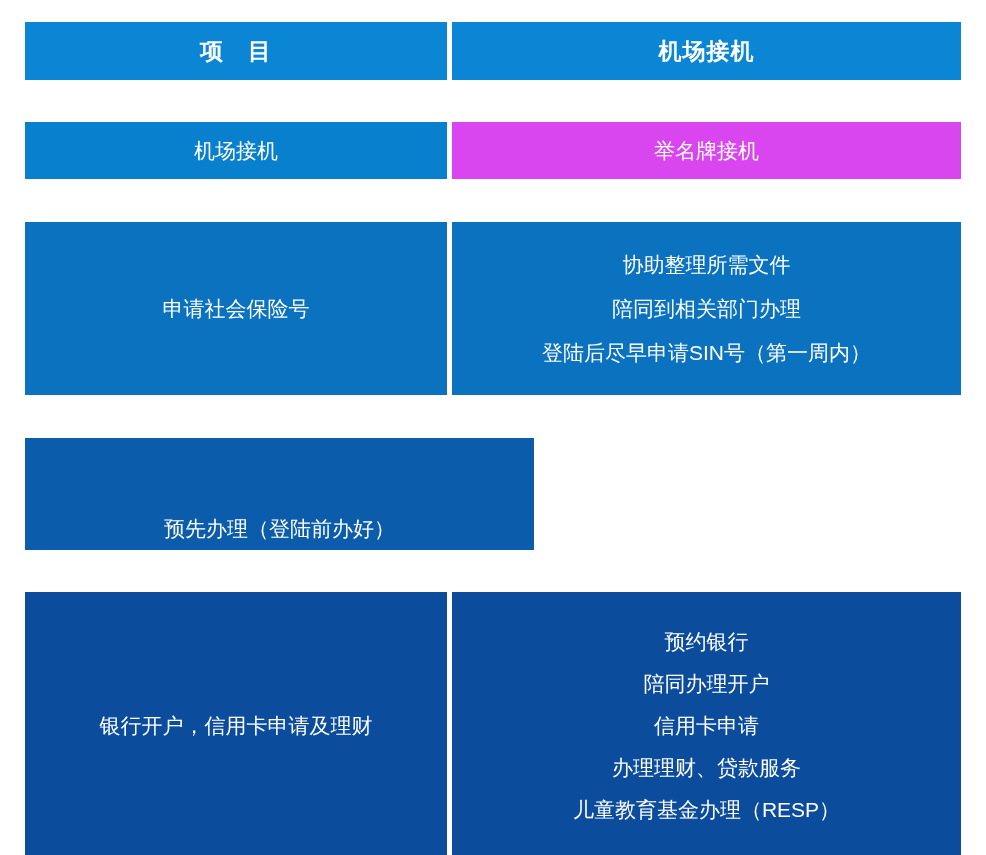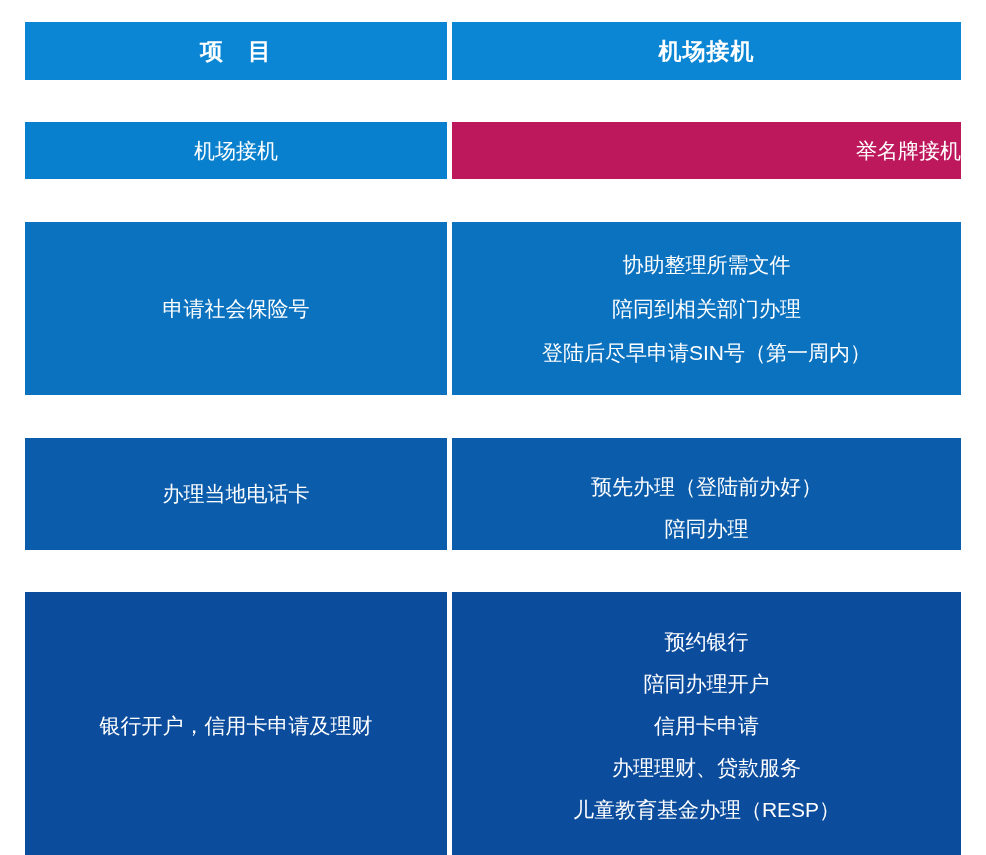--- a/index.html
+++ b/index.html
@@ -91,48 +91,44 @@
     </div>
     <div class="cell cell-right" style="background-color: rgb(10, 134, 212);">
       <span class="line">机场接机</span>
     </div>
   </div>
 
   <div class="row body-row" id="row-1">
     <div class="cell cell-left" style="background-color: rgb(8, 128, 205);">
       <span class="line">机场接机</span>
     </div>
-    <div class="cell cell-right" style="background-color: #be185d; text-align: right;">
+    <div class="cell cell-right" style="background-color: #d946ef;">
       <span class="lines">
         <span class="line">举名牌接机</span>
       </span>
     </div>
   </div>
 
   <div class="row body-row" id="row-2">
     <div class="cell cell-left" style="background-color: rgb(11, 114, 192);">
       <span class="line">申请社会保险号</span>
     </div>
     <div class="cell cell-right" style="background-color: rgb(11, 114, 192); justify-content: flex-end;">
       <span class="lines">
         <span class="line">协助整理所需文件</span>
         <span class="line">陪同到相关部门办理</span>
         <span class="line">登陆后尽早申请SIN号（第一周内）</span>
       </span>
     </div>
   </div>
 
   <div class="row body-row" id="row-3">
-    <div class="cell cell-left" style="background-color: rgb(11, 92, 171);">
-      <span class="line">办理当地电话卡</span>
-    </div>
     <div class="cell cell-right" style="background-color: rgb(11, 92, 171); align-items: flex-end;">
       <span class="lines">
         <span class="line">预先办理（登陆前办好）</span>
-        <span class="line">陪同办理</span>
       </span>
     </div>
   </div>
 
   <div class="row body-row" id="row-4">
     <div class="cell cell-left" style="background-color: rgb(12, 76, 156);">
       <span class="line">银行开户，信用卡申请及理财</span>
     </div>
     <div class="cell cell-right" style="background-color: rgb(12, 76, 156);">
       <span class="lines">

